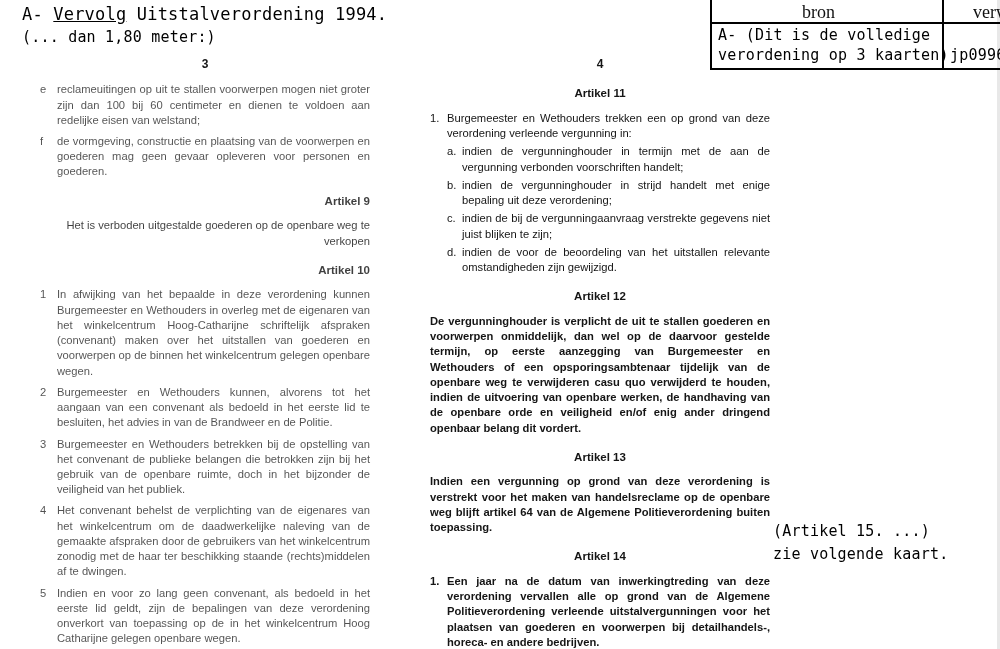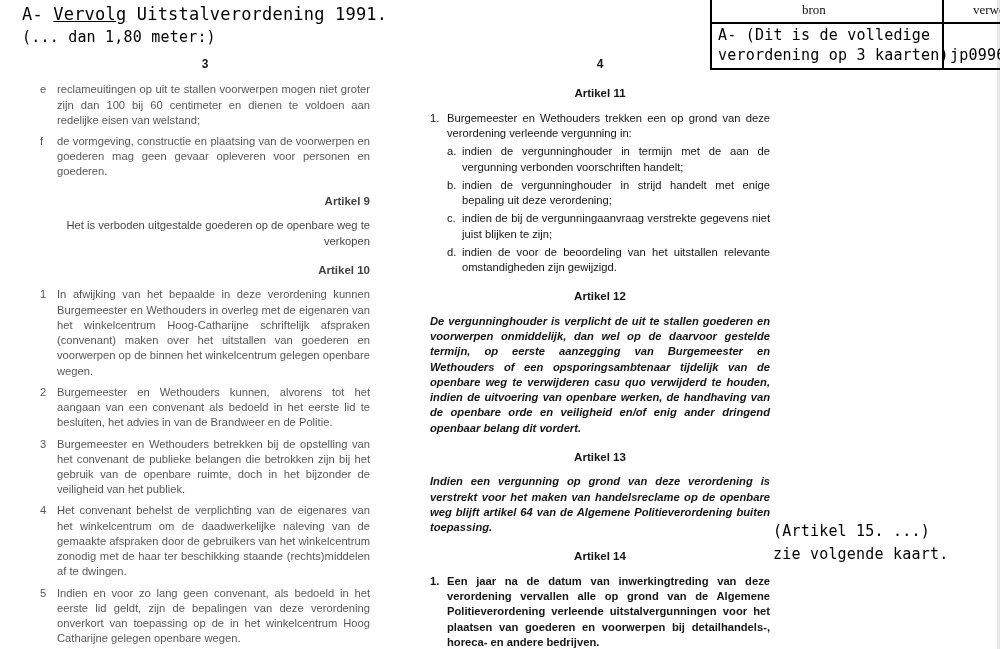--- a/index.html
+++ b/index.html
@@ -36,21 +36,21 @@
   .formbox{
     position:absolute;left:710px;top:0;width:290px;height:70px;
   }
   .formbox .vline{
     position:absolute;top:0;bottom:0;width:2px;background:#000;
   }
   .formbox .hline{
     position:absolute;left:0;right:0;height:2px;background:#000;
   }
   .fb-label{
-    position:absolute;font-size:13px;font-family:"Liberation Serif",serif;
+    position:absolute;font-size:18px;font-family:"Liberation Serif",serif;
   }
   .fb-entry{
     position:absolute;font-size:15px;
   }
 
   
   .col{
     position:absolute;
     font-size:11.2px;
     line-height:1.36;
@@ -99,21 +99,20 @@
   ol.alpha > li{
     position:relative;padding-left:15px;margin-bottom:3px;
   }
   ol.alpha > li > .mk{position:absolute;left:0;top:0;}
 
   .strongblock{
     font-weight:bold;
     font-family:"Liberation Sans",sans-serif;
     text-align:justify;
     margin:0 0 7px 0;
-    font-style:italic;
   }
   ol.numlist.bold > li{font-weight:bold;}
 
   .note-right{
     position:absolute;left:773px;top:520px;
     font-size:15px;line-height:1.5;
   }
   .scan-edge-r{
     position:absolute;right:0;top:0;width:3px;height:649px;background:#e8e8e8;
   }
@@ -121,21 +120,21 @@
 </head>
 <body>
 
 <div class="page">
 
   <div class="scan-edge-r"></div>
 
   <div class="top-title hand">
     <span>A-</span>
     <span class="u">Vervolg</span>
-    <span>Uitstalverordening 1991.</span>
+    <span>Uitstalverordening 1994.</span>
   </div>
   <div class="top-sub hand">(... dan 1,80 meter:)</div>
 
   <div class="formbox">
     <div class="vline" style="left:0;"></div>
     <div class="vline" style="left:232px;"></div>
     <div class="hline" style="top:22px;"></div>
     <div class="hline" style="top:68px;"></div>
     <div class="fb-label" style="left:92px;top:2px;">bron</div>
     <div class="fb-label" style="left:244px;top:2px;margin-left:19px;">verwerkt</div>

